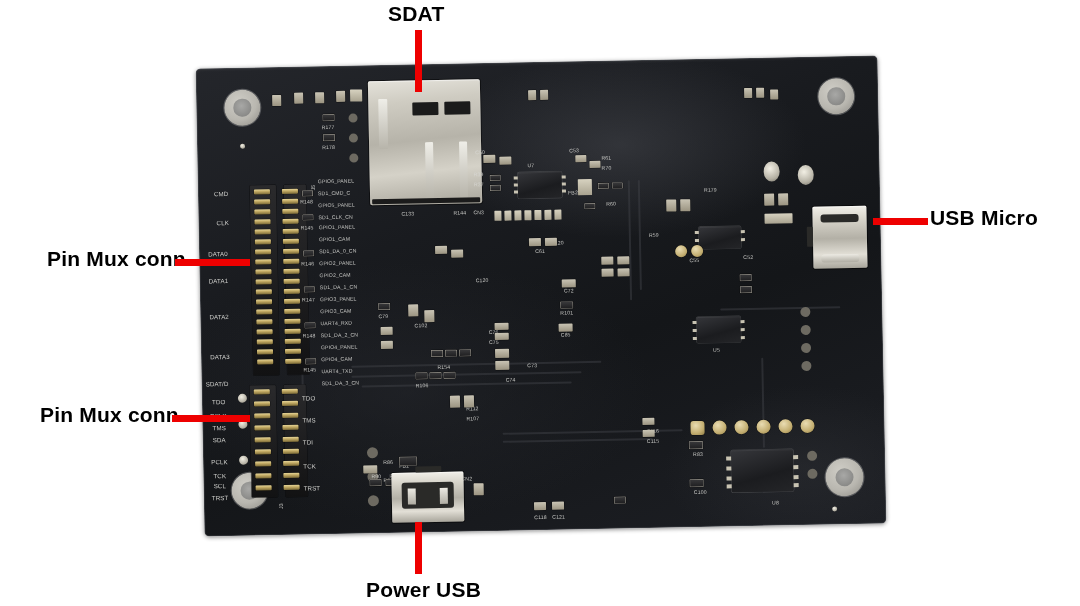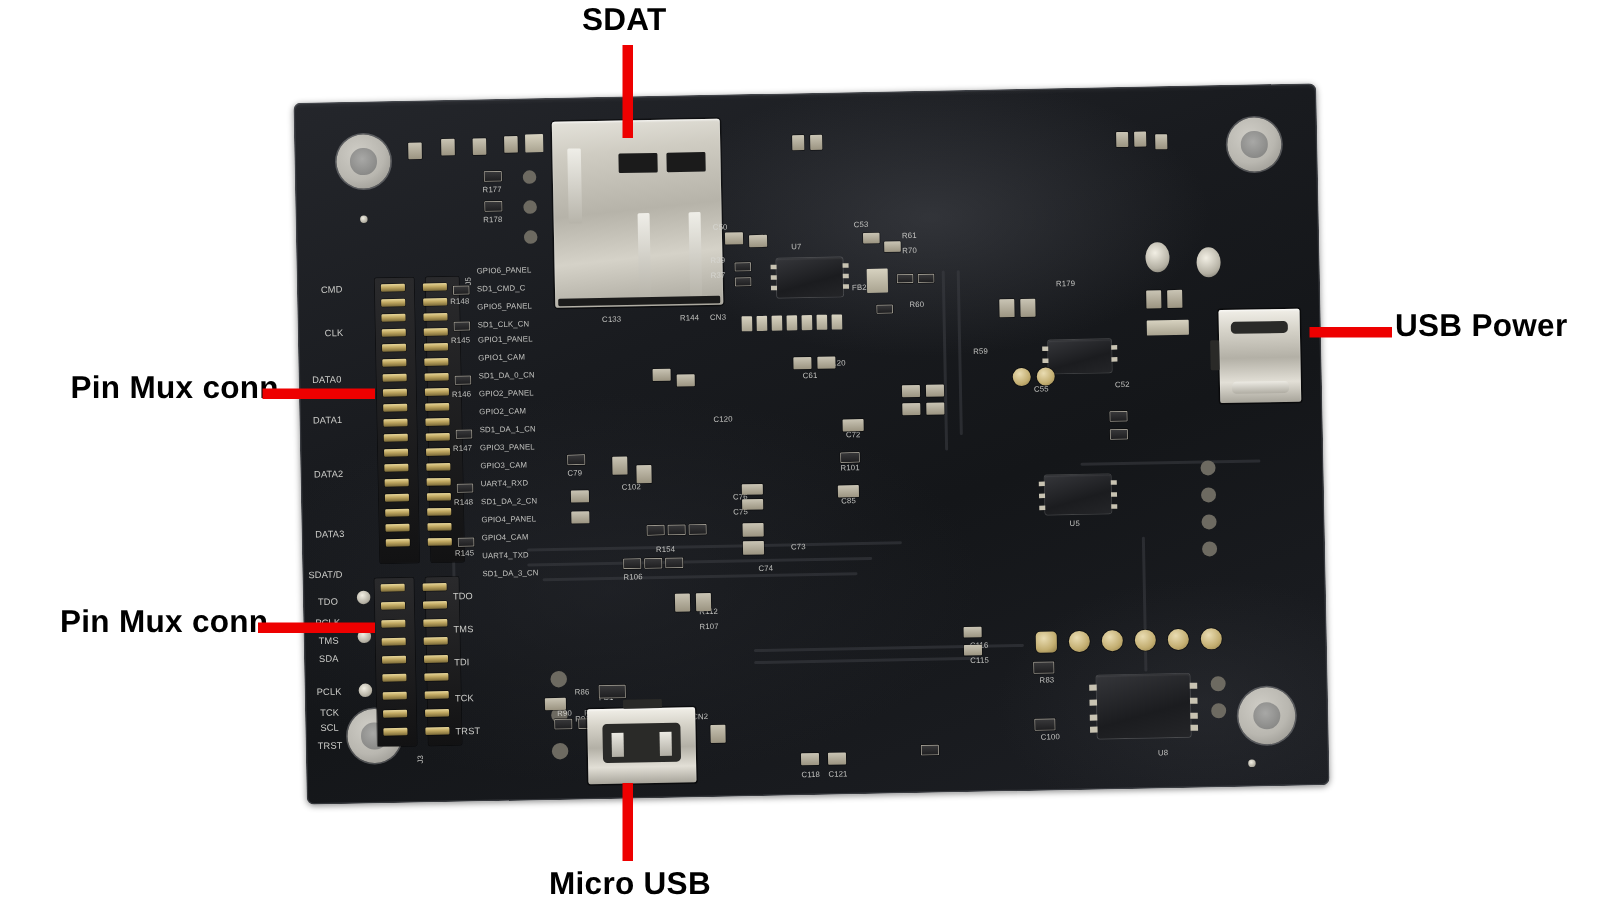--- a/index.html
+++ b/index.html
@@ -460,19 +460,19 @@
 
   <div class="anno-label" style="left:388px;top:2px;">SDAT</div>
   <div class="anno-line" style="left:415px;top:30px;width:7px;height:62px;"></div>
 
   <div class="anno-label" style="left:47px;top:247px;">Pin Mux conn</div>
   <div class="anno-line" style="left:175px;top:259px;width:75px;height:7px;"></div>
 
   <div class="anno-label" style="left:40px;top:403px;">Pin Mux conn</div>
   <div class="anno-line" style="left:172px;top:415px;width:78px;height:7px;"></div>
 
-  <div class="anno-label" style="left:930px;top:206px;">USB Power</div>
+  <div class="anno-label" style="left:930px;top:206px;">USB Micro</div>
   <div class="anno-line" style="left:873px;top:218px;width:55px;height:7px;"></div>
 
-  <div class="anno-label" style="left:366px;top:578px;">Micro USB</div>
+  <div class="anno-label" style="left:366px;top:578px;">Power USB</div>
   <div class="anno-line" style="left:415px;top:522px;width:7px;height:52px;"></div>
 
 </div>
 
 </body></html>

